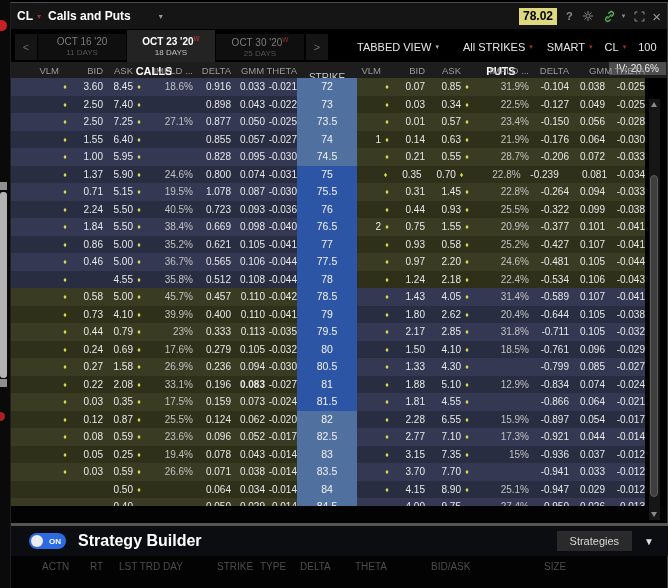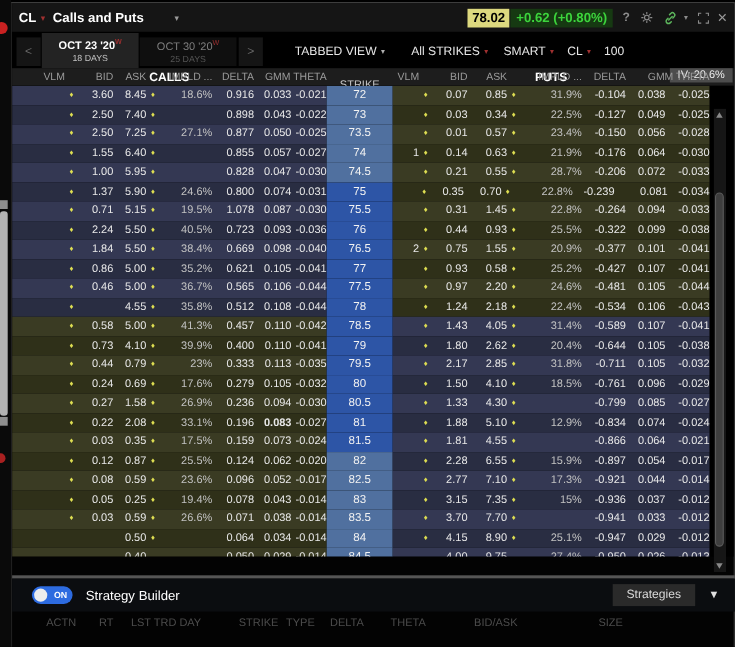--- a/index.html
+++ b/index.html
@@ -80,21 +80,21 @@
   .sarrow.up{top:3px;border-bottom:5px solid #8a8a8a;}
   .sarrow.dn{bottom:3px;border-top:5px solid #8a8a8a;}
   .sthumb{position:absolute;left:1px;top:76px;width:8px;height:322px;background:#3e3e3e;border:1px solid #5a5a5a;border-radius:5px;box-sizing:border-box;}
 
   
   .divider{position:absolute;left:0;top:520px;width:657px;height:3px;background:#555;}
   .sbar{position:absolute;left:0;top:523px;width:657px;height:30px;background:#0b0d10;display:flex;align-items:center;}
   .toggle{margin-left:18px;width:37px;height:16px;border-radius:8px;background:#2d6be0;position:relative;flex:none;}
   .knob{position:absolute;left:2px;top:2px;width:12px;height:12px;border-radius:50%;background:#ececec;}
   .tglon{position:absolute;right:5px;top:3.5px;font-size:8px;font-weight:bold;color:#fff;}
-  .sblabel{margin-left:12px;color:#fff;font-weight:normal;font-size:12px;}
+  .sblabel{margin-left:12px;color:#fff;font-weight:bold;font-size:16px;}
   .sbspacer{flex:1;}
   .strat-btn{background:#2a2a2a;color:#d8d8d8;font-size:11px;padding:4px 13px;margin-right:12px;}
   .sb-caret{color:#e0e0e0;font-size:10px;margin-right:14px;}
 
   
   .ordhead{position:absolute;left:0;top:558px;width:657px;height:14px;color:#4d4d4d;font-size:10px;}
   .ordhead span{position:absolute;top:0;white-space:nowrap;}
 </style>
 </head>
 <body>
@@ -111,21 +111,20 @@
 
   <div class="panel">
 
     <div class="titlebar">
       <span class="sym">CL</span>
       <span class="caret-red">▾</span>
       <span class="vtitle">Calls and Puts</span>
       <span class="caret-gray">▾</span>
       <span class="tspacer"></span>
       <span class="pbadge">78.02</span>
-      <span class="cbadge">+0.62 (+0.80%)</span>
       <span class="tico q">?</span>
       <span class="tico">
         <svg width="12" height="12" viewBox="0 0 12 12">
             <g stroke="#8c8c8c" fill="none">
               <circle cx="6" cy="6" r="2.1"></circle>
               <path d="M6 1v2M6 9v2M1 6h2M9 6h2M2.5 2.5l1.4 1.4M8.1 8.1l1.4 1.4M9.5 2.5L8.1 3.9M3.9 8.1L2.5 9.5"></path>
             </g>
           </svg>
       </span>
       <span class="tico">
@@ -142,20 +141,24 @@
         <svg width="11" height="11" viewBox="0 0 11 11">
             <path d="M1 3.5V1h2.5M7.5 1H10v2.5M10 7.5V10H7.5M3.5 10H1V7.5" stroke="#8c8c8c" fill="none"></path>
           </svg>
       </span>
       <span class="tico close">×</span>
     </div>
 
     <div class="tabstrip">
       <div class="navbtn">&lt;</div>
       <div id="tabs" style="display:flex;align-items:flex-end;">
+          <div class="tab">
+            <div class="t1">OCT 16 '20</div>
+            <div class="t2">11 DAYS</div>
+          </div>
           <div class="tab sel">
             <div class="t1">OCT 23 '20<sup class="wk">W</sup></div>
             <div class="t2">18 DAYS</div>
           </div>
           <div class="tab">
             <div class="t1">OCT 30 '20<sup class="wk">W</sup></div>
             <div class="t2">25 DAYS</div>
           </div>
         </div>
       <div class="navbtn next">&gt;</div>
@@ -301,21 +304,21 @@
         </div>
         <div class="orow">
           <div class="half call navy e">
             <span class="num" style="width: 38px;"></span>
             <span class="dia" style="width: 12px;">♦</span>
             <span class="num" style="width: 32px;">1.00</span>
             <span class="num" style="width: 30px;">5.95</span>
             <span class="dia" style="width: 12px;">♦</span>
             <span class="num ivv" style="width: 48px;"></span>
             <span class="num" style="width: 38px;">0.828</span>
-            <span class="num" style="width: 34px;">0.047</span>
+            <span class="num" style="width: 34px;">0.095</span>
             <span class="num" style="width: 32px;">-0.030</span>
           </div>
           <div class="strikec z-out">74.5</div>
           <div class="half put olive e">
             <span class="num" style="width: 24px;"></span>
             <span class="dia" style="width: 12px;">♦</span>
             <span class="num" style="width: 32px;">0.21</span>
             <span class="num" style="width: 36px;">0.55</span>
             <span class="dia" style="width: 12px;">♦</span>
             <span class="num ivv" style="width: 56px;">28.7%</span>
@@ -499,21 +502,21 @@
             <span class="num" style="width: 40px;">-0.043</span>
           </div>
         </div>
         <div class="orow">
           <div class="half call olive e">
             <span class="num" style="width: 38px;"></span>
             <span class="dia" style="width: 12px;">♦</span>
             <span class="num" style="width: 32px;">0.58</span>
             <span class="num" style="width: 30px;">5.00</span>
             <span class="dia" style="width: 12px;">♦</span>
-            <span class="num ivv" style="width: 48px;">41.3%</span>
+            <span class="num ivv" style="width: 48px;">45.7%</span>
             <span class="num" style="width: 38px;">0.457</span>
             <span class="num" style="width: 34px;">0.110</span>
             <span class="num" style="width: 32px;">-0.042</span>
           </div>
           <div class="strikec z-in">78.5</div>
           <div class="half put navy e">
             <span class="num" style="width: 24px;"></span>
             <span class="dia" style="width: 12px;">♦</span>
             <span class="num" style="width: 32px;">1.43</span>
             <span class="num" style="width: 36px;">4.05</span>

